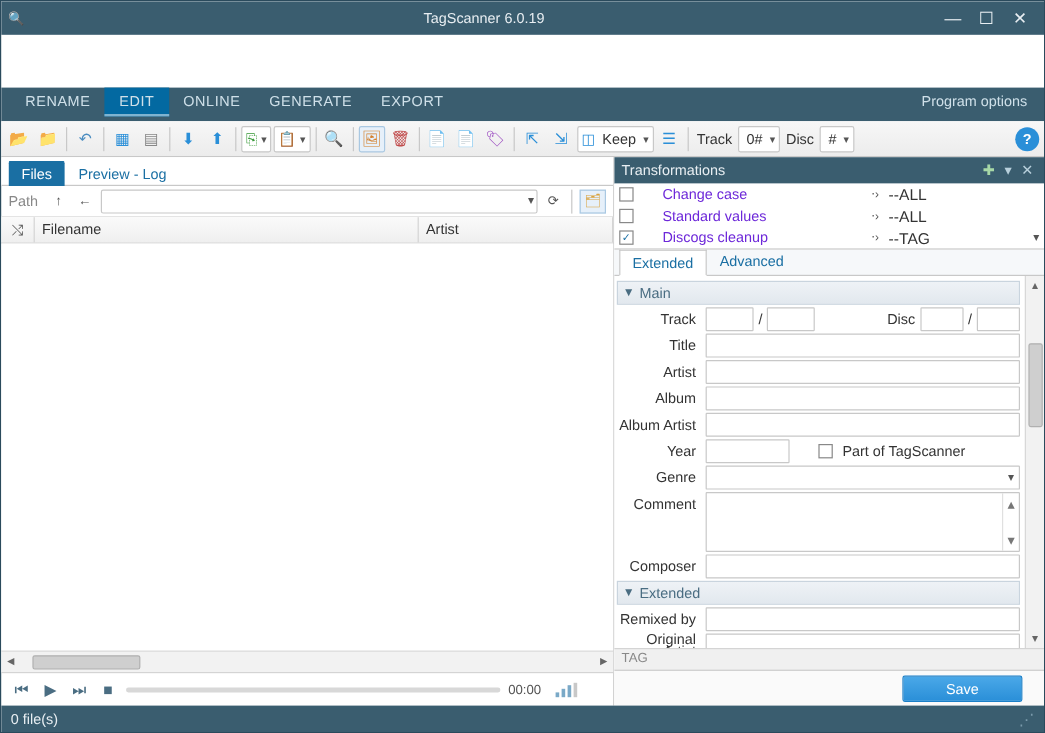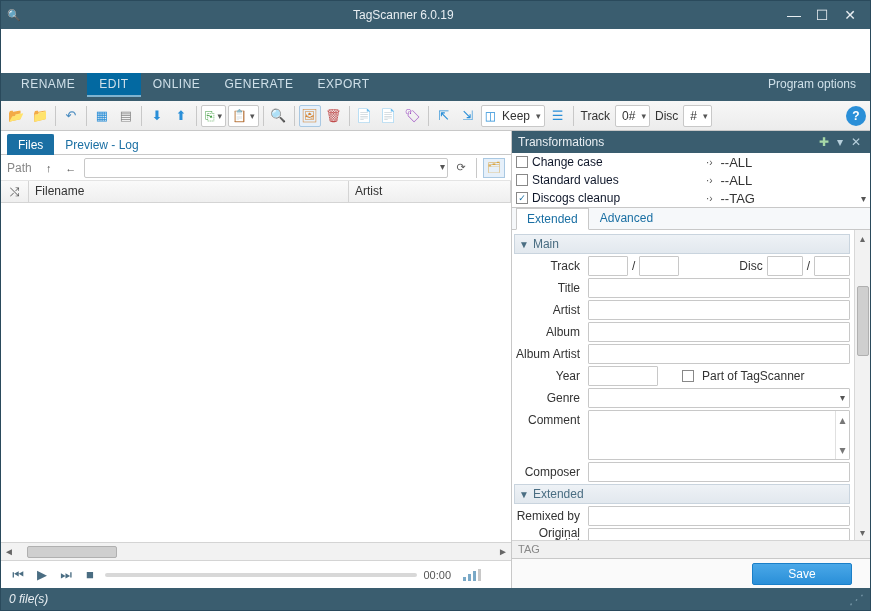--- a/index.html
+++ b/index.html
@@ -45,21 +45,21 @@
 .ptime{font-size:11px;color:#555;}
 .vol{width:40px;height:12px;display:flex;align-items:flex-end;gap:2px;margin-left:6px;}
 .vol span{width:3px;background:#7aa9c7;}
 .right{width:358px;display:flex;flex-direction:column;background:#fff;}
 .transhdr{height:22px;background:#3a5d6f;color:#e8eef2;display:flex;align-items:center;padding:0 6px;font-size:12px;}
 .transhdr .ttl{flex:1;}
 .transhdr .ticon{width:16px;height:16px;display:flex;align-items:center;justify-content:center;color:#a7d8a7;font-size:12px;}
 .translist{background:#fff;border-bottom:1px solid #c8c8c8;}
 .trow{height:18px;display:flex;align-items:center;padding:0 4px;gap:4px;}
 .trow .cb{width:12px;height:12px;border:1px solid #888;background:#fff;display:flex;align-items:center;justify-content:center;font-size:9px;color:#1a6fa3;}
-.trow .tname{flex:0 0 170px;font-size:12px;color:#0f172a;}
+.trow .tname{flex:0 0 170px;font-size:12px;color:#6d28d9;margin-left:20px;}
 .trow .tarrow{color:#555;font-size:10px;margin-right:4px;}
 .trow .tval{font-size:13px;color:#333;}
 .translist .dd{position:absolute;right:4px;font-size:10px;color:#555;}
 .rtabs{height:22px;display:flex;align-items:flex-end;padding:0 4px;border-bottom:1px solid #c8c8c8;background:#f6f8fa;}
 .rtab{padding:3px 10px;font-size:12px;color:#1a6fa3;border:1px solid transparent;}
 .rtab.active{background:#fff;border:1px solid #c8c8c8;border-bottom-color:#fff;position:relative;top:1px;}
 .editor{flex:1;overflow:hidden;display:flex;}
 .fields{flex:1;padding:2px 4px 2px 2px;}
 .vscroll{width:16px;background:#f2f2f2;border-left:1px solid #d8d8d8;display:flex;flex-direction:column;align-items:center;}
 .vscroll .arr{height:16px;font-size:10px;color:#666;display:flex;align-items:center;}
@@ -69,21 +69,21 @@
 .frow{display:flex;align-items:center;margin:2px 0;gap:4px;}
 .flabel{width:70px;text-align:right;font-size:12px;color:#333;padding-right:4px;}
 .finput{height:20px;border:1px solid #c8c8c8;background:#fff;border-radius:1px;}
 .ftext{flex:1;border:1px solid #c8c8c8;background:#fff;border-radius:1px;height:50px;position:relative;}
 .ftext .ta{position:absolute;right:0;top:0;width:14px;height:100%;border-left:1px solid #e0e0e0;display:flex;flex-direction:column;justify-content:space-between;align-items:center;font-size:9px;color:#777;padding:2px 0;}
 .slash{color:#333;}
 .cbox{width:12px;height:12px;border:1px solid #888;background:#fff;margin-right:4px;}
 .taglbl{height:18px;background:#f0f0f0;border-top:1px solid #d4d4d4;padding:2px 6px;color:#888;font-size:11px;}
 .footer{height:30px;border-top:1px solid #c8c8c8;display:flex;align-items:center;justify-content:flex-end;padding:0 18px;background:#fafafa;}
 .savebtn{width:100px;height:22px;background:linear-gradient(#4aa8e8,#2a8fd8);color:#fff;border:1px solid #1a7fc8;border-radius:2px;display:flex;align-items:center;justify-content:center;font-size:12px;}
-.status{height:22px;background:#3a5d6f;color:#e8eef2;display:flex;align-items:center;padding:0 8px;font-size:11px;font-style:italic;}
+.status{height:22px;background:#3a5d6f;color:#e8eef2;display:flex;align-items:center;padding:0 8px;font-size:11px;}
 .status .grip{margin-left:auto;color:#7a9aab;font-size:13px;}
 </style>
 </head>
 <body>
 
 <div class="window">
 
   <div class="titlebar">
     <span class="icon">🔍</span>
     <span class="title">TagScanner 6.0.19</span>

